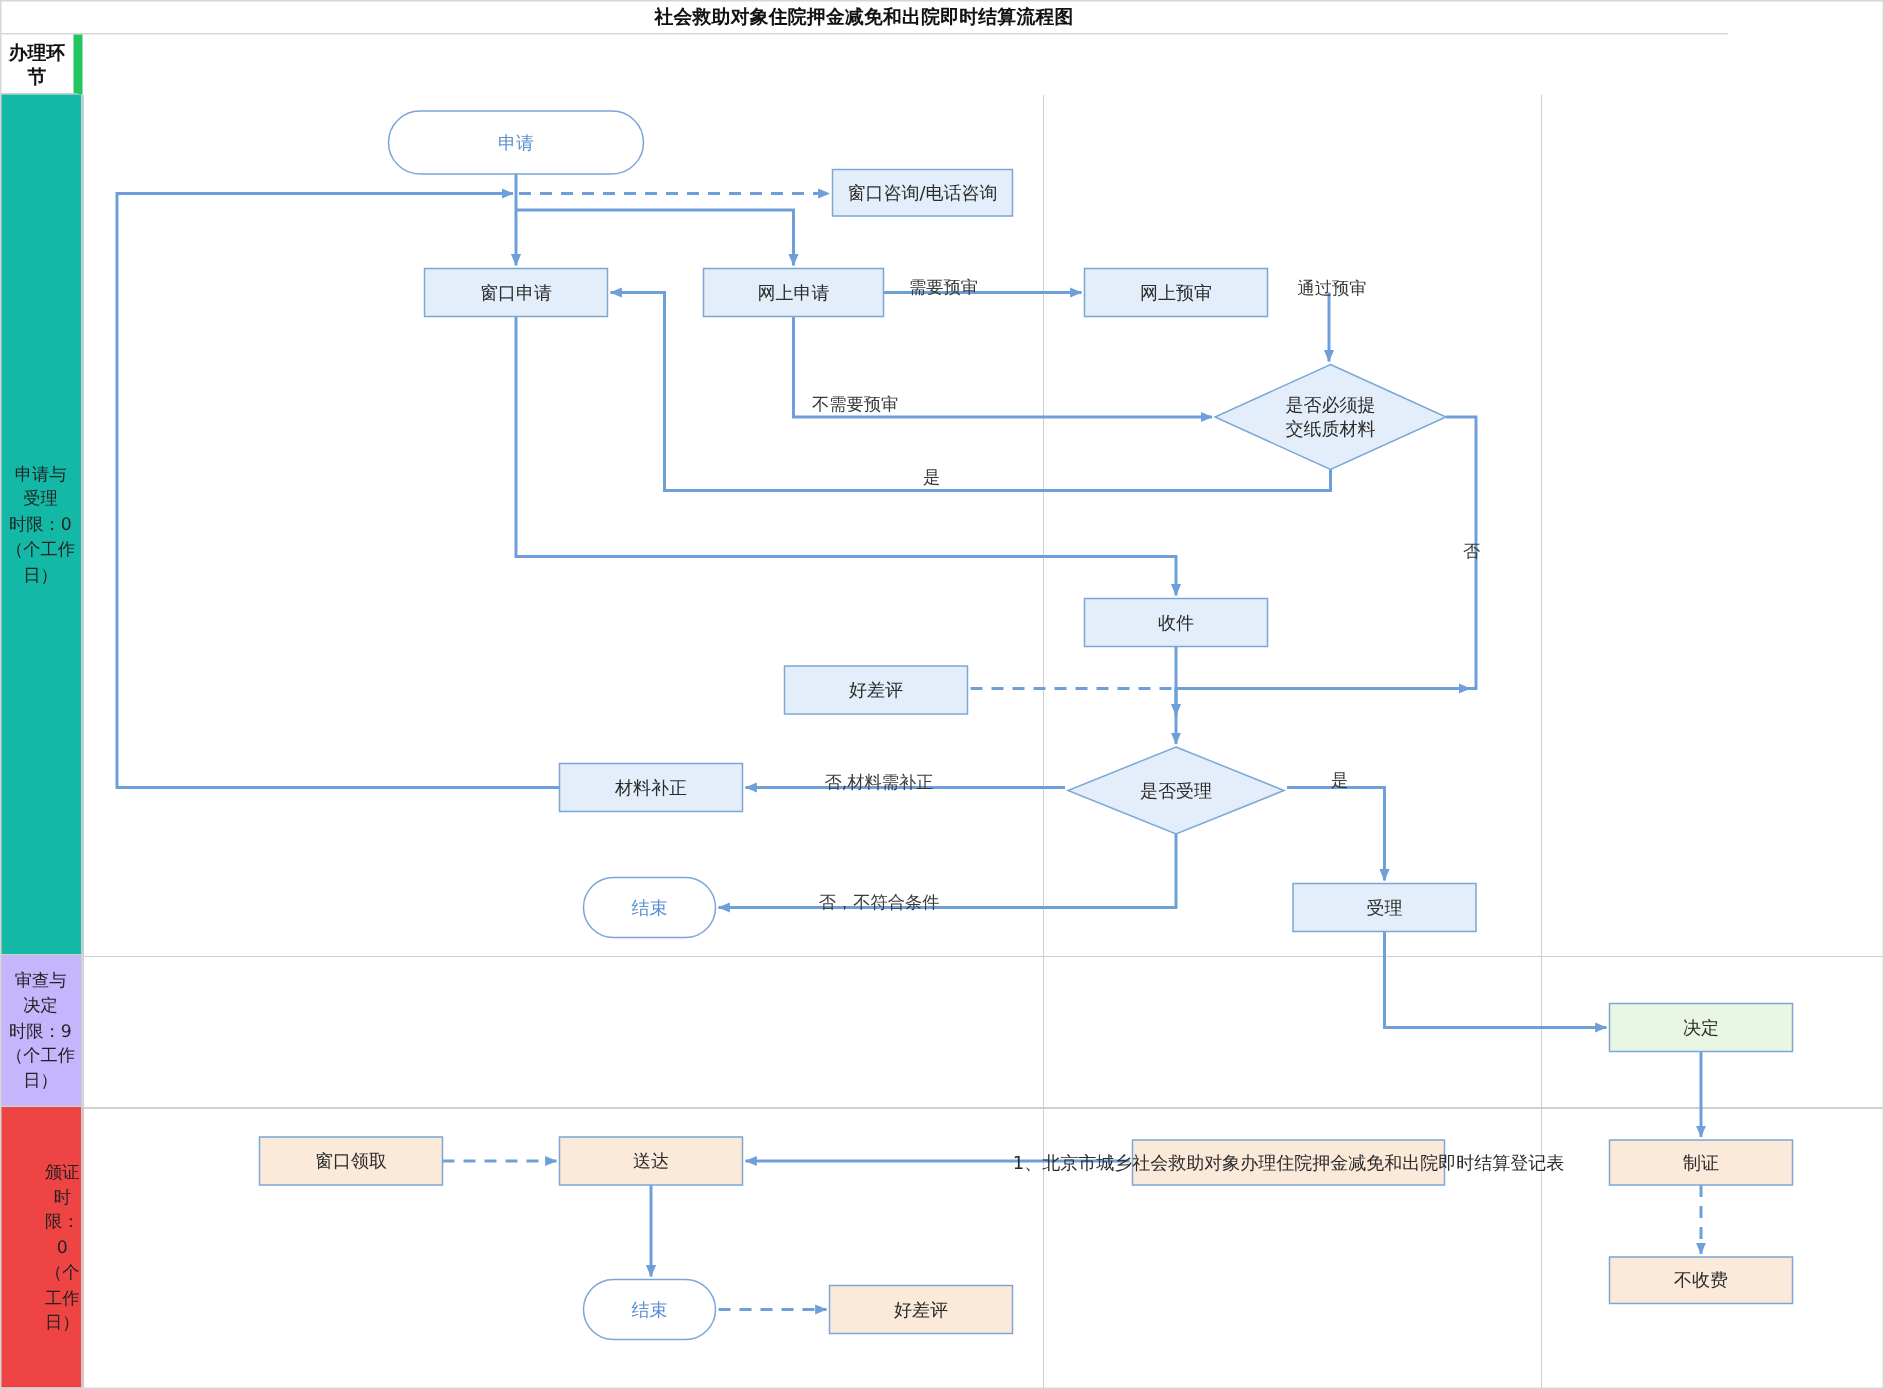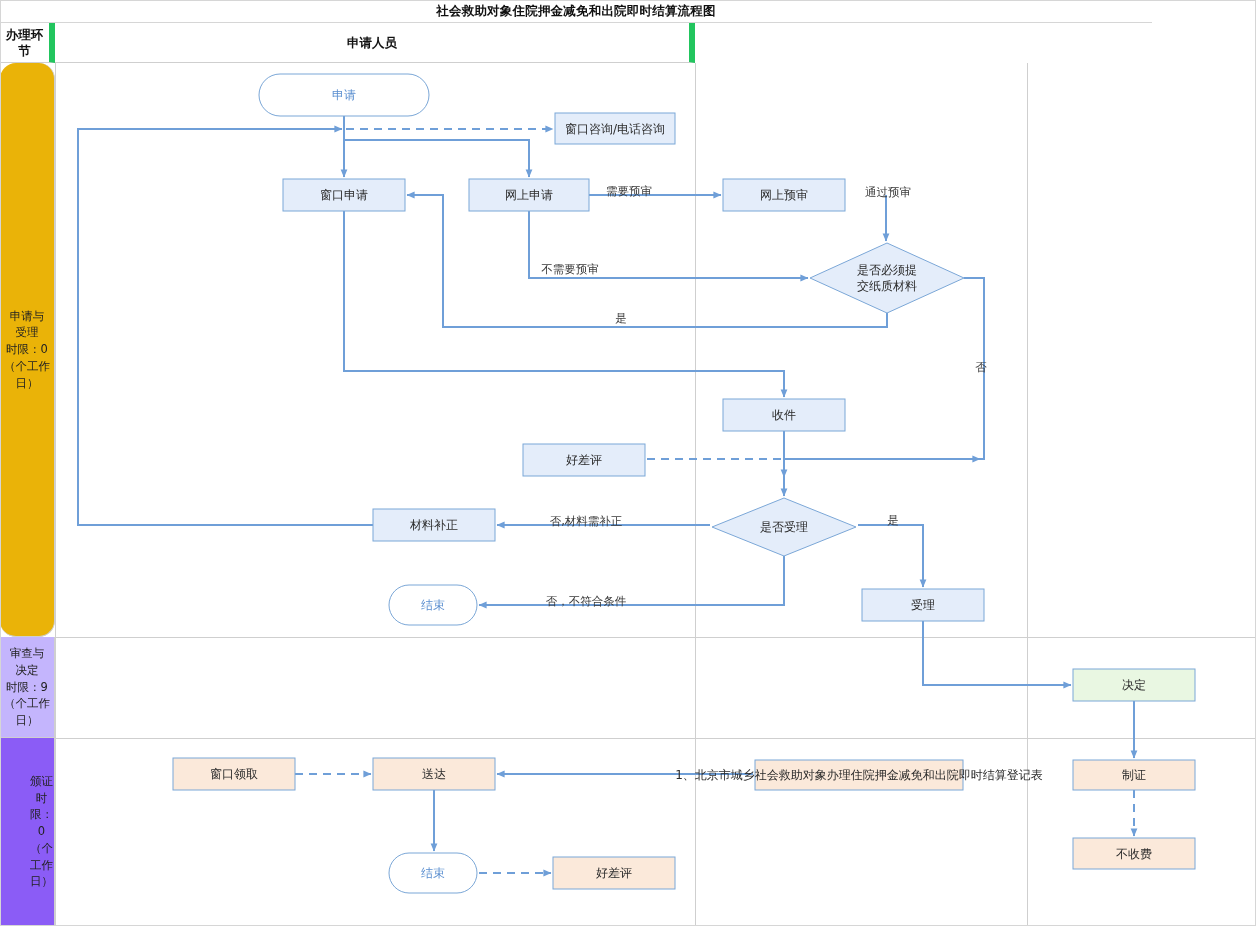--- a/index.html
+++ b/index.html
@@ -14,41 +14,38 @@
          display:flex;align-items:center;justify-content:center;text-align:center;
          font-size:12.5px;font-weight:bold;color:#111;
          border-bottom:1px solid #cfcfcf;border-right:6px solid #22c55e;line-height:1.25;}
   .hcell.first{border-left:none;}
   .hcell.last{border-right:none;}
   .bandlab{position:absolute;left:0;width:55px;box-sizing:border-box;
            display:flex;align-items:center;justify-content:center;text-align:center;
            font-size:11.5px;color:#222;line-height:1.45;padding:2px 3px;
            border-right:1px solid #cfcfcf;border-bottom:1px solid #cfcfcf;}
   .bandlab span{display:block;}
-  .b1{background:#eab308;border-radius:16px;}
+  .b1{background:#14b8a6;}
   .b2{background:#c4b5fd;align-items:center;}
-  .b3{background:#8b5cf6;padding-left:32px;}
+  .b3{background:#ef4444;padding-left:32px;}
   .grid{position:absolute;left:0;top:0;width:1256px;height:926px;pointer-events:none;}
   svg{position:absolute;left:0;top:0;}
   .outerborder{position:absolute;left:0;top:0;width:1256px;height:926px;
       border:1px solid #d6d6d6;box-sizing:border-box;pointer-events:none;}
 </style>
 </head>
 <body>
 
 <div id="page">
 
   <div class="ttl">社会救助对象住院押金减免和出院即时结算流程图</div>
 
   <div class="hdr">
     <div class="hcell first" style="left:0;width:55px;">
         <span>办理环节</span>
-      </div>
-    <div class="hcell" style="left:55px;width:640px;">
-        <span>申请人员</span>
       </div>
   </div>
 
   <div class="bandlab b1" style="top:63px;height:574px;">
     <div>
       <span>申请与</span>
       <span>受理</span>
       <span>时限：0</span>
       <span>（个工作</span>
       <span>日）</span>

